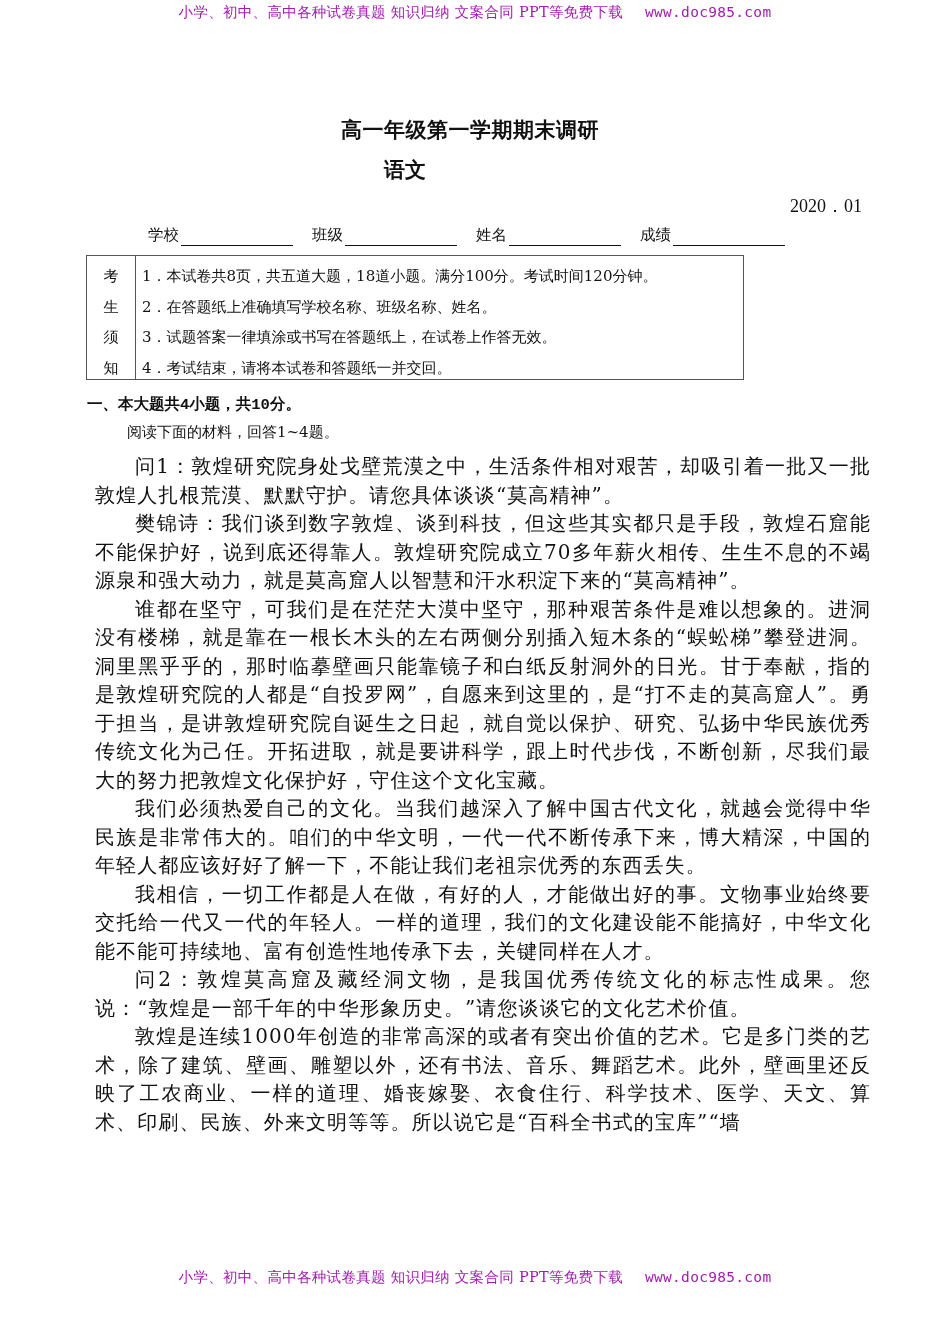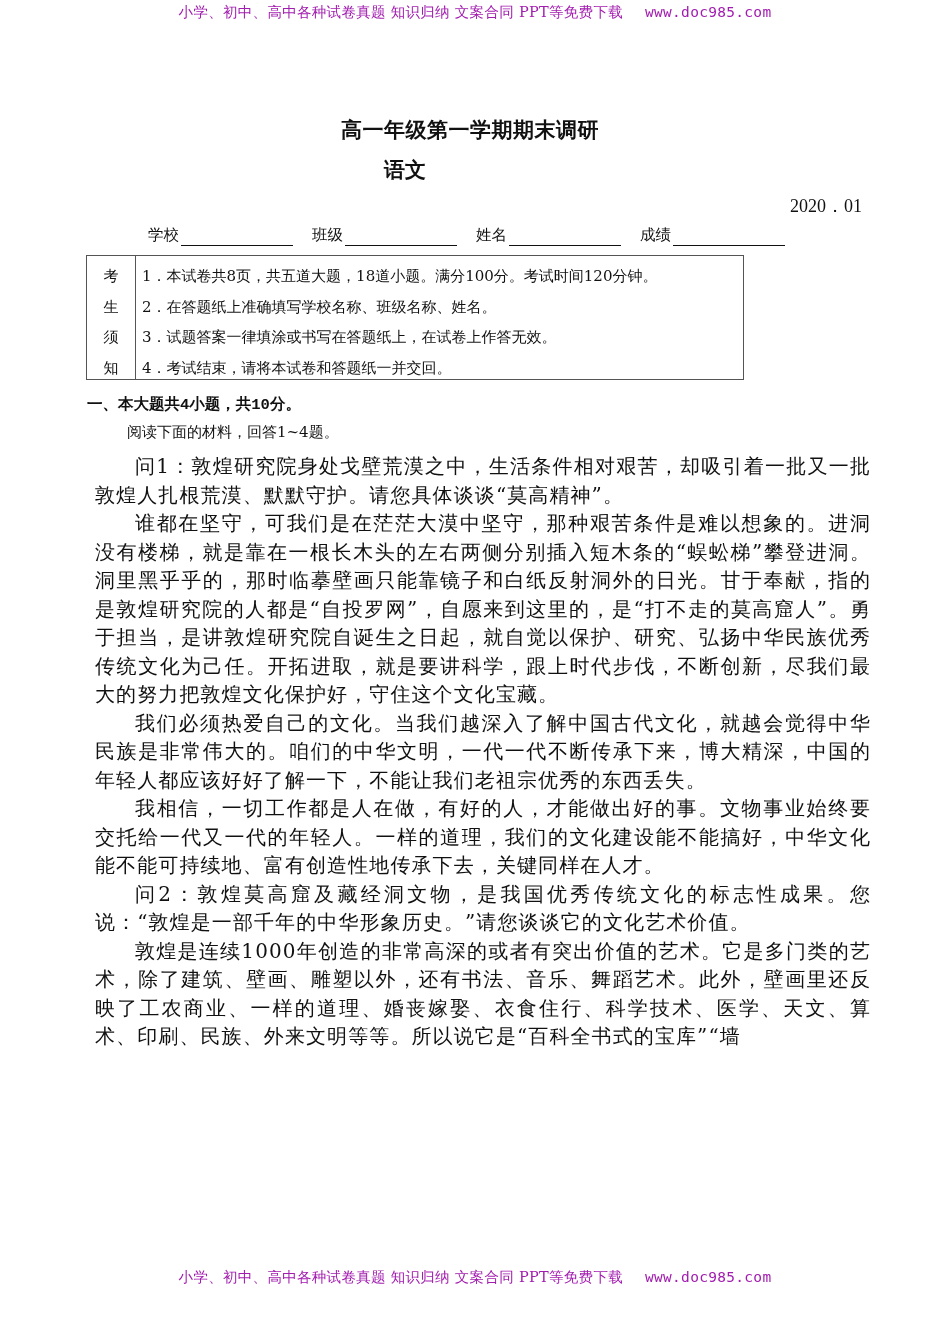--- a/index.html
+++ b/index.html
@@ -73,20 +73,21 @@
     <div>3．试题答案一律填涂或书写在答题纸上，在试卷上作答无效。</div>
     <div>4．考试结束，请将本试卷和答题纸一并交回。</div>
   </div>
 </div>
 
 <div class="section-head">一、本大题共4小题，共10分。</div>
 <div class="intro">阅读下面的材料，回答1~4题。</div>
 
 <div class="body">
   <p>问1：敦煌研究院身处戈壁荒漠之中，生活条件相对艰苦，却吸引着一批又一批敦煌人扎根荒漠、默默守护。请您具体谈谈“莫高精神”。</p>
+  <p>樊锦诗：我们谈到数字敦煌、谈到科技，但这些其实都只是手段，敦煌石窟能不能保护好，说到底还得靠人。敦煌研究院成立70多年薪火相传、生生不息的不竭源泉和强大动力，就是莫高窟人以智慧和汗水积淀下来的“莫高精神”。</p>
   <p>谁都在坚守，可我们是在茫茫大漠中坚守，那种艰苦条件是难以想象的。进洞没有楼梯，就是靠在一根长木头的左右两侧分别插入短木条的“蜈蚣梯”攀登进洞。洞里黑乎乎的，那时临摹壁画只能靠镜子和白纸反射洞外的日光。甘于奉献，指的是敦煌研究院的人都是“自投罗网”，自愿来到这里的，是“打不走的莫高窟人”。勇于担当，是讲敦煌研究院自诞生之日起，就自觉以保护、研究、弘扬中华民族优秀传统文化为己任。开拓进取，就是要讲科学，跟上时代步伐，不断创新，尽我们最大的努力把敦煌文化保护好，守住这个文化宝藏。</p>
   <p>我们必须热爱自己的文化。当我们越深入了解中国古代文化，就越会觉得中华民族是非常伟大的。咱们的中华文明，一代一代不断传承下来，博大精深，中国的年轻人都应该好好了解一下，不能让我们老祖宗优秀的东西丢失。</p>
   <p>我相信，一切工作都是人在做，有好的人，才能做出好的事。文物事业始终要交托给一代又一代的年轻人。一样的道理，我们的文化建设能不能搞好，中华文化能不能可持续地、富有创造性地传承下去，关键同样在人才。</p>
   <p>问2：敦煌莫高窟及藏经洞文物，是我国优秀传统文化的标志性成果。您说：“敦煌是一部千年的中华形象历史。”请您谈谈它的文化艺术价值。</p>
   <p>敦煌是连续1000年创造的非常高深的或者有突出价值的艺术。它是多门类的艺术，除了建筑、壁画、雕塑以外，还有书法、音乐、舞蹈艺术。此外，壁画里还反映了工农商业、一样的道理、婚丧嫁娶、衣食住行、科学技术、医学、天文、算术、印刷、民族、外来文明等等。所以说它是“百科全书式的宝库”“墙</p>
 </div>
 
 <div class="watermark bottom"><span>小学、初中、高中各种试卷真题 知识归纳 文案合同 PPT等免费下载</span><span class="wm-url">www.doc985.com</span></div>
 
 </body></html>

